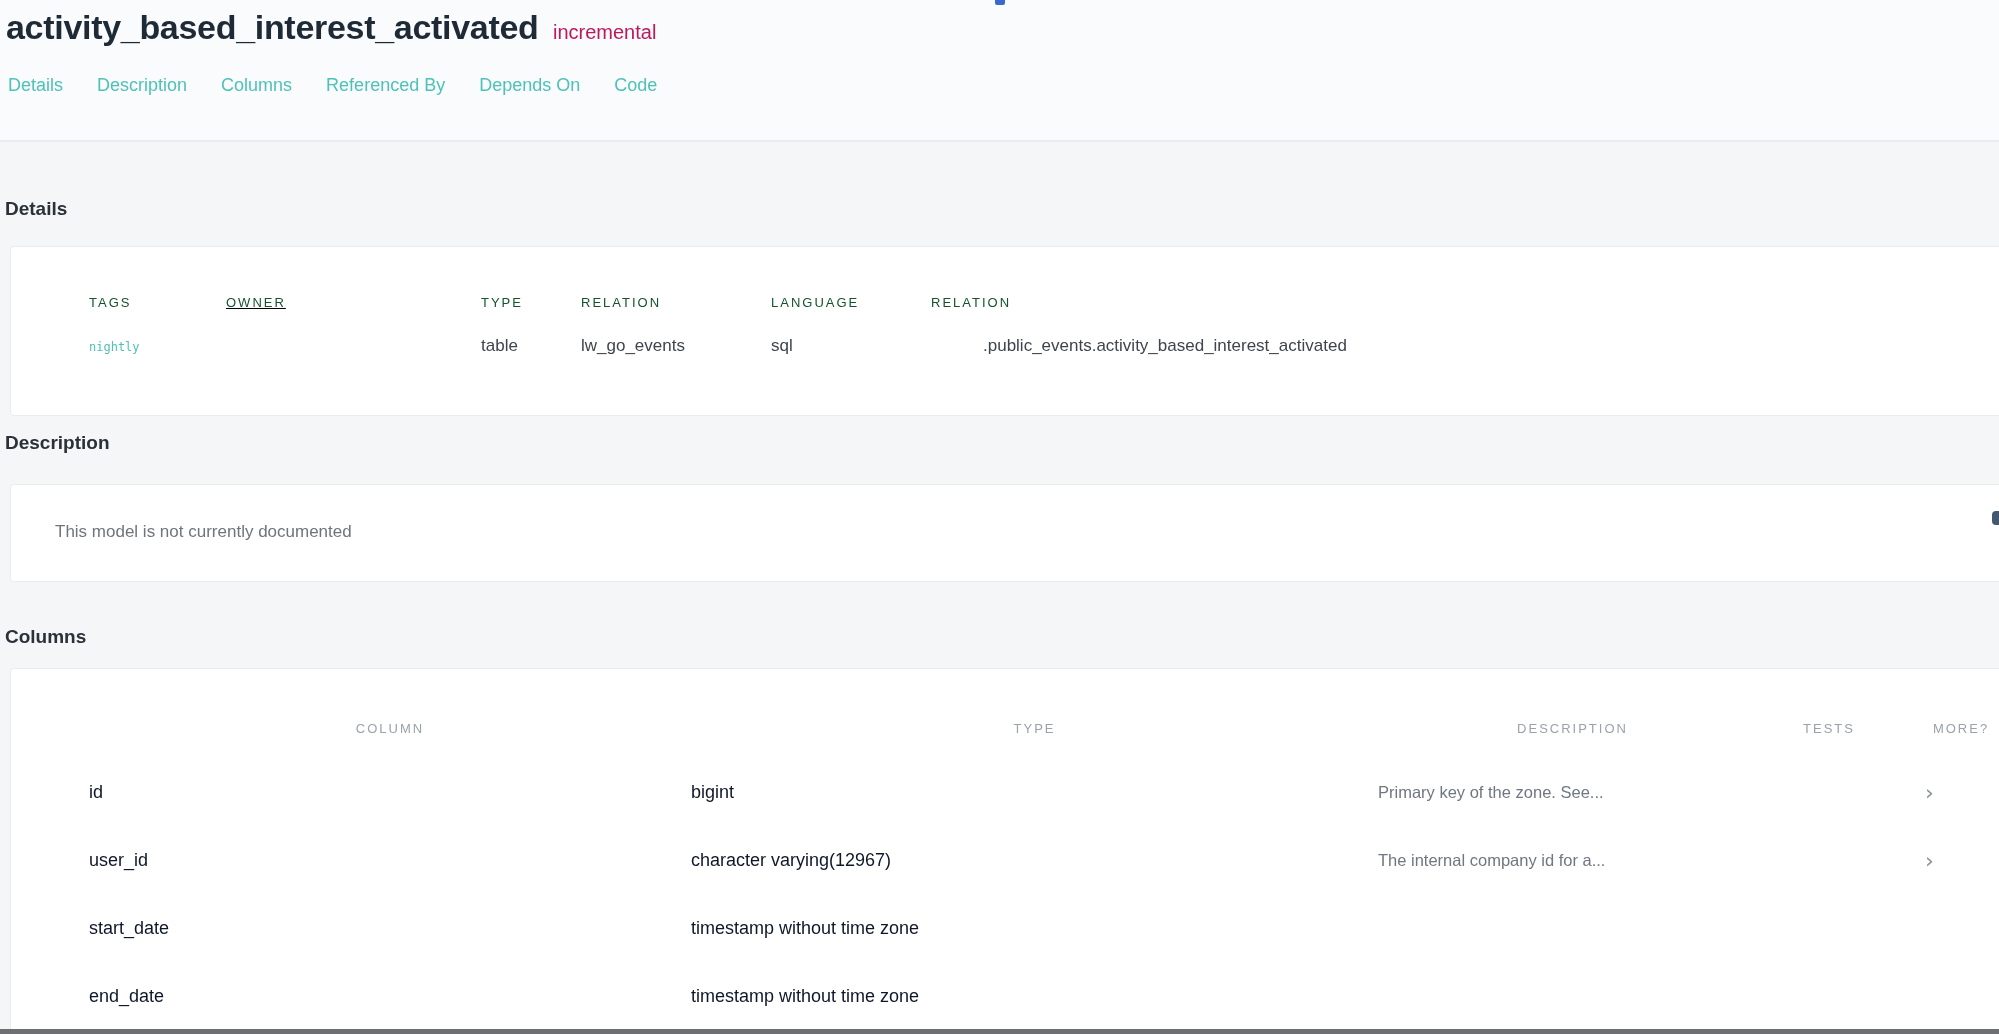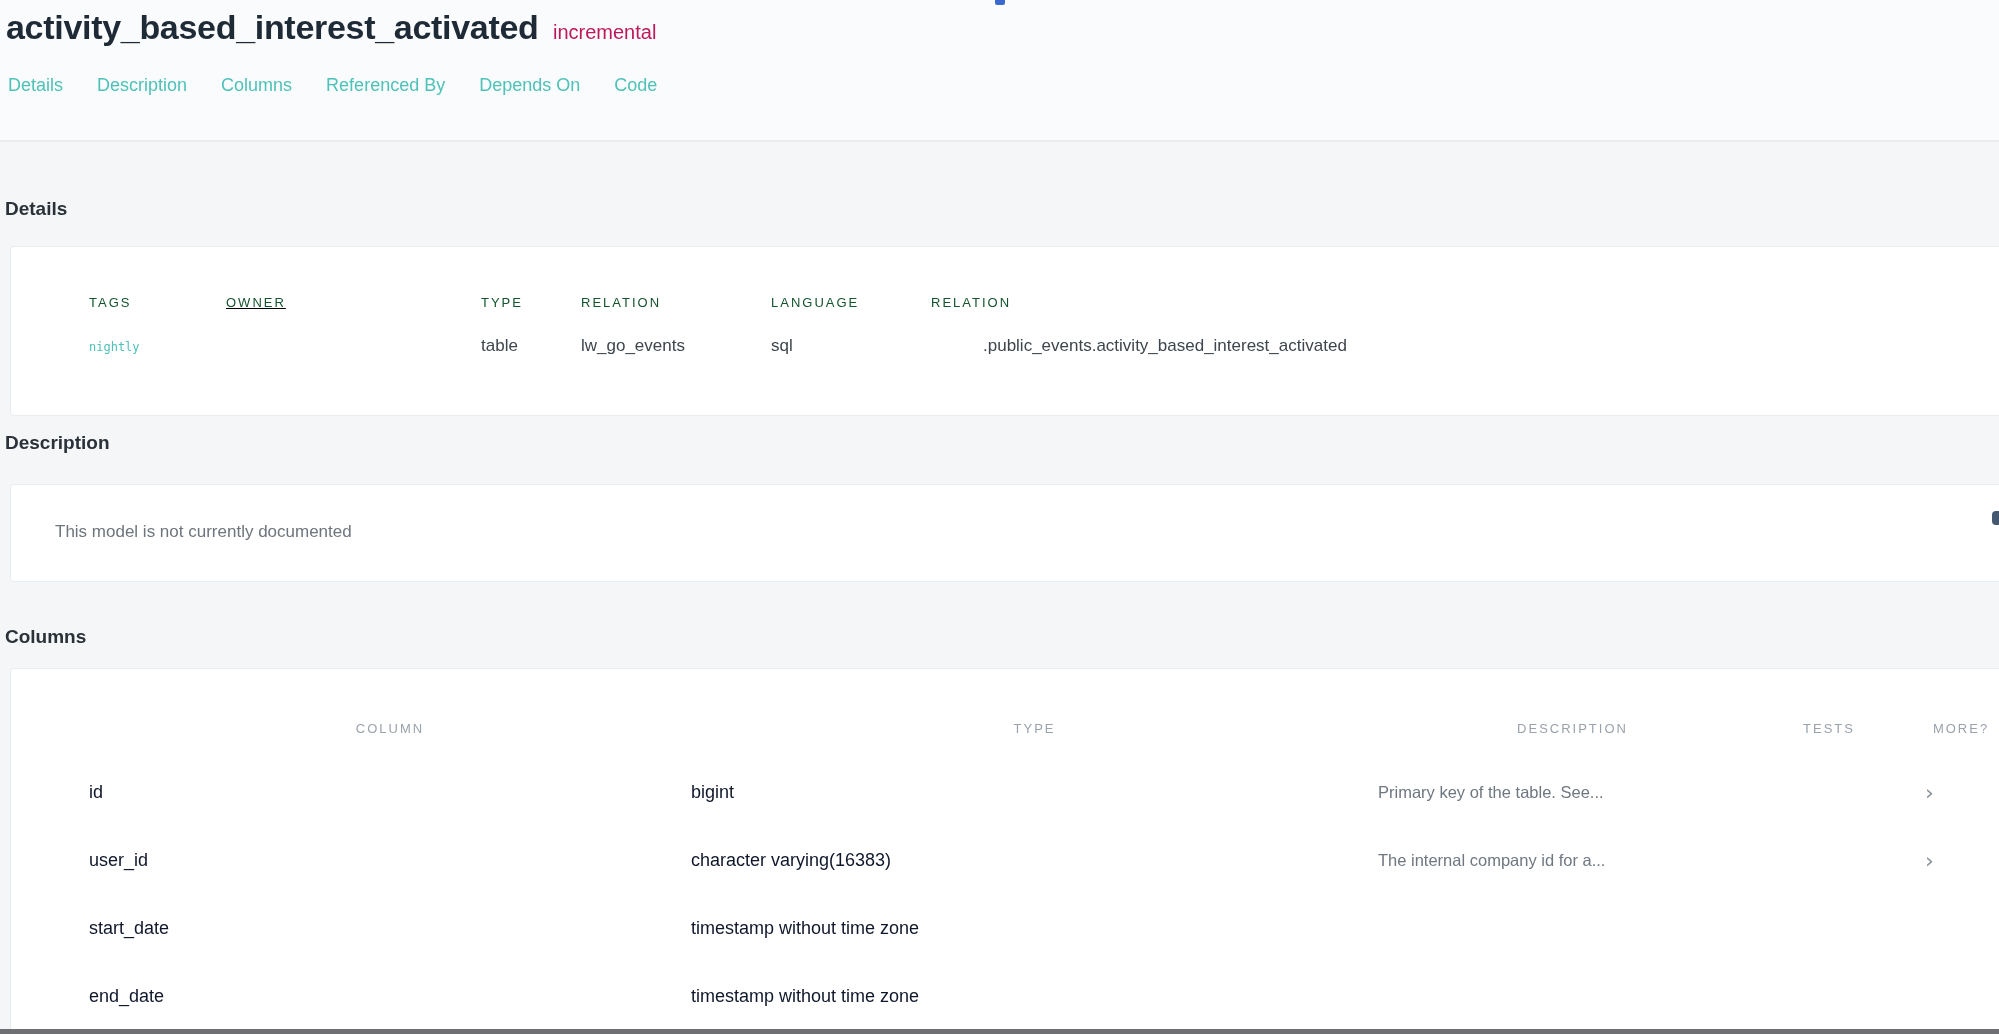--- a/index.html
+++ b/index.html
@@ -209,27 +209,27 @@
           <th>TYPE</th>
           <th>DESCRIPTION</th>
           <th>TESTS</th>
           <th>MORE?</th>
         </tr>
       </thead>
       <tbody>
         <tr>
           <td class="first">id</td>
           <td>bigint</td>
-          <td class="desc-cell">Primary key of the table. See...</td>
+          <td class="desc-cell">Primary key of the zone. See...</td>
           <td></td>
           <td class="more-cell">›</td>
         </tr>
         <tr>
           <td class="first">user_id</td>
-          <td>character varying(16383)</td>
+          <td>character varying(12967)</td>
           <td class="desc-cell">The internal company id for a...</td>
           <td></td>
           <td class="more-cell">›</td>
         </tr>
         <tr>
           <td class="first">start_date</td>
           <td>timestamp without time zone</td>
           <td class="desc-cell"></td>
           <td></td>
           <td class="more-cell"></td>

